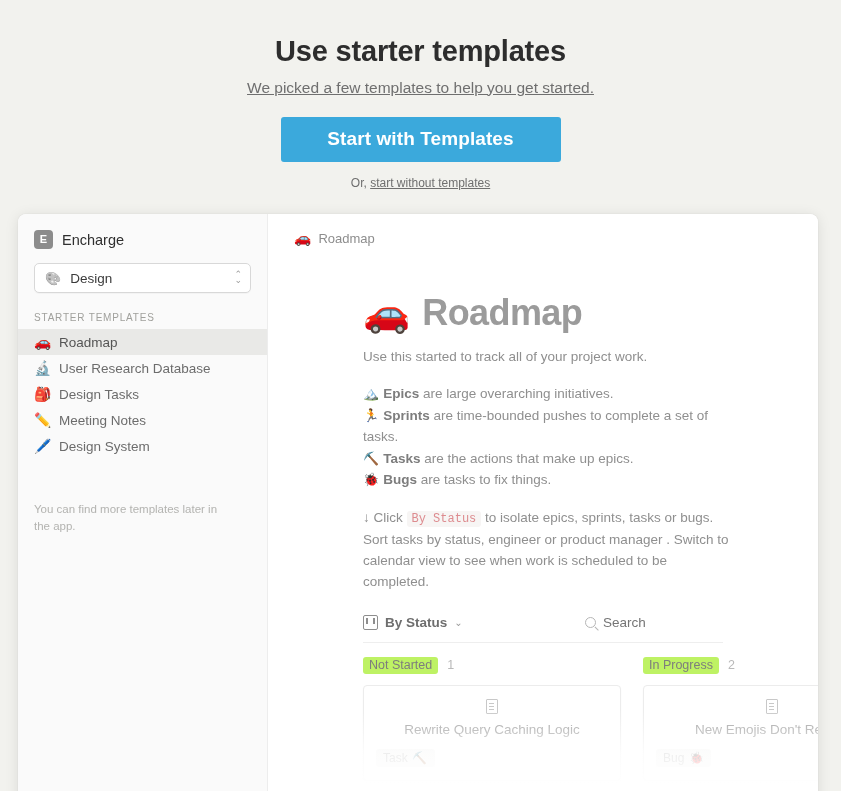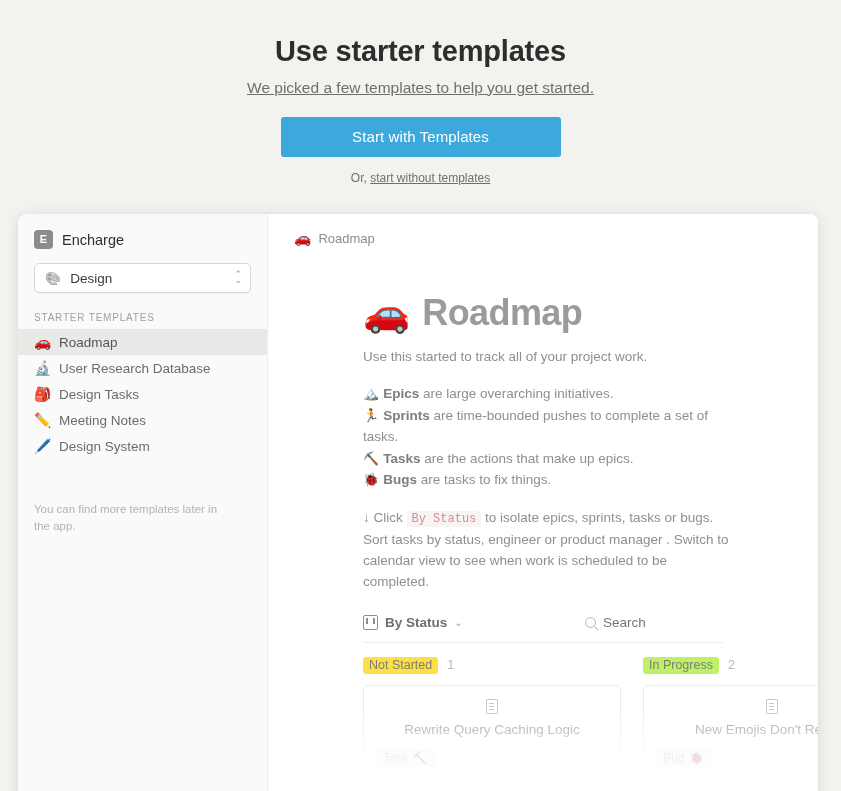--- a/index.html
+++ b/index.html
@@ -36,22 +36,22 @@
     font-weight: normal;
     text-decoration: underline;
   }
   .cta-button {
     display: block;
     width: 280px;
     margin: 0 auto;
     padding: 11px 0 12px 0;
     background: #3ba9dc;
     color: #ffffff;
-    font-size: 15px;
-    font-weight: normal;
+    font-size: 19px;
+    font-weight: bold;
     border: none;
     border-radius: 3px;
     cursor: pointer;
     font-family: "Liberation Sans", sans-serif;
     letter-spacing: 0.1px;
   }
   .cta-alt {
     margin-top: 14px;
     font-size: 12px;
     color: #6f6f6f;
@@ -482,21 +482,21 @@
       <div class="search-box">
         <span class="search-glyph"></span>
         <input class="search-text" type="text" placeholder="Search" style="">
       </div>
     </div>
 
     <div class="board">
 
       <div class="column">
         <div class="col-head">
-          <span class="col-badge" style="background:#fde047">Not Started</span>
+          <span class="col-badge" style="background:#bef264">Not Started</span>
           <span class="col-count">1</span>
         </div>
         <div class="card">
           <div class="card-title">
             <span class="page-glyph"></span>
             <span>Rewrite Query Caching Logic</span>
           </div>
           <div class="card-tag">
             <span>Task</span>
             <span>⛏️</span>

